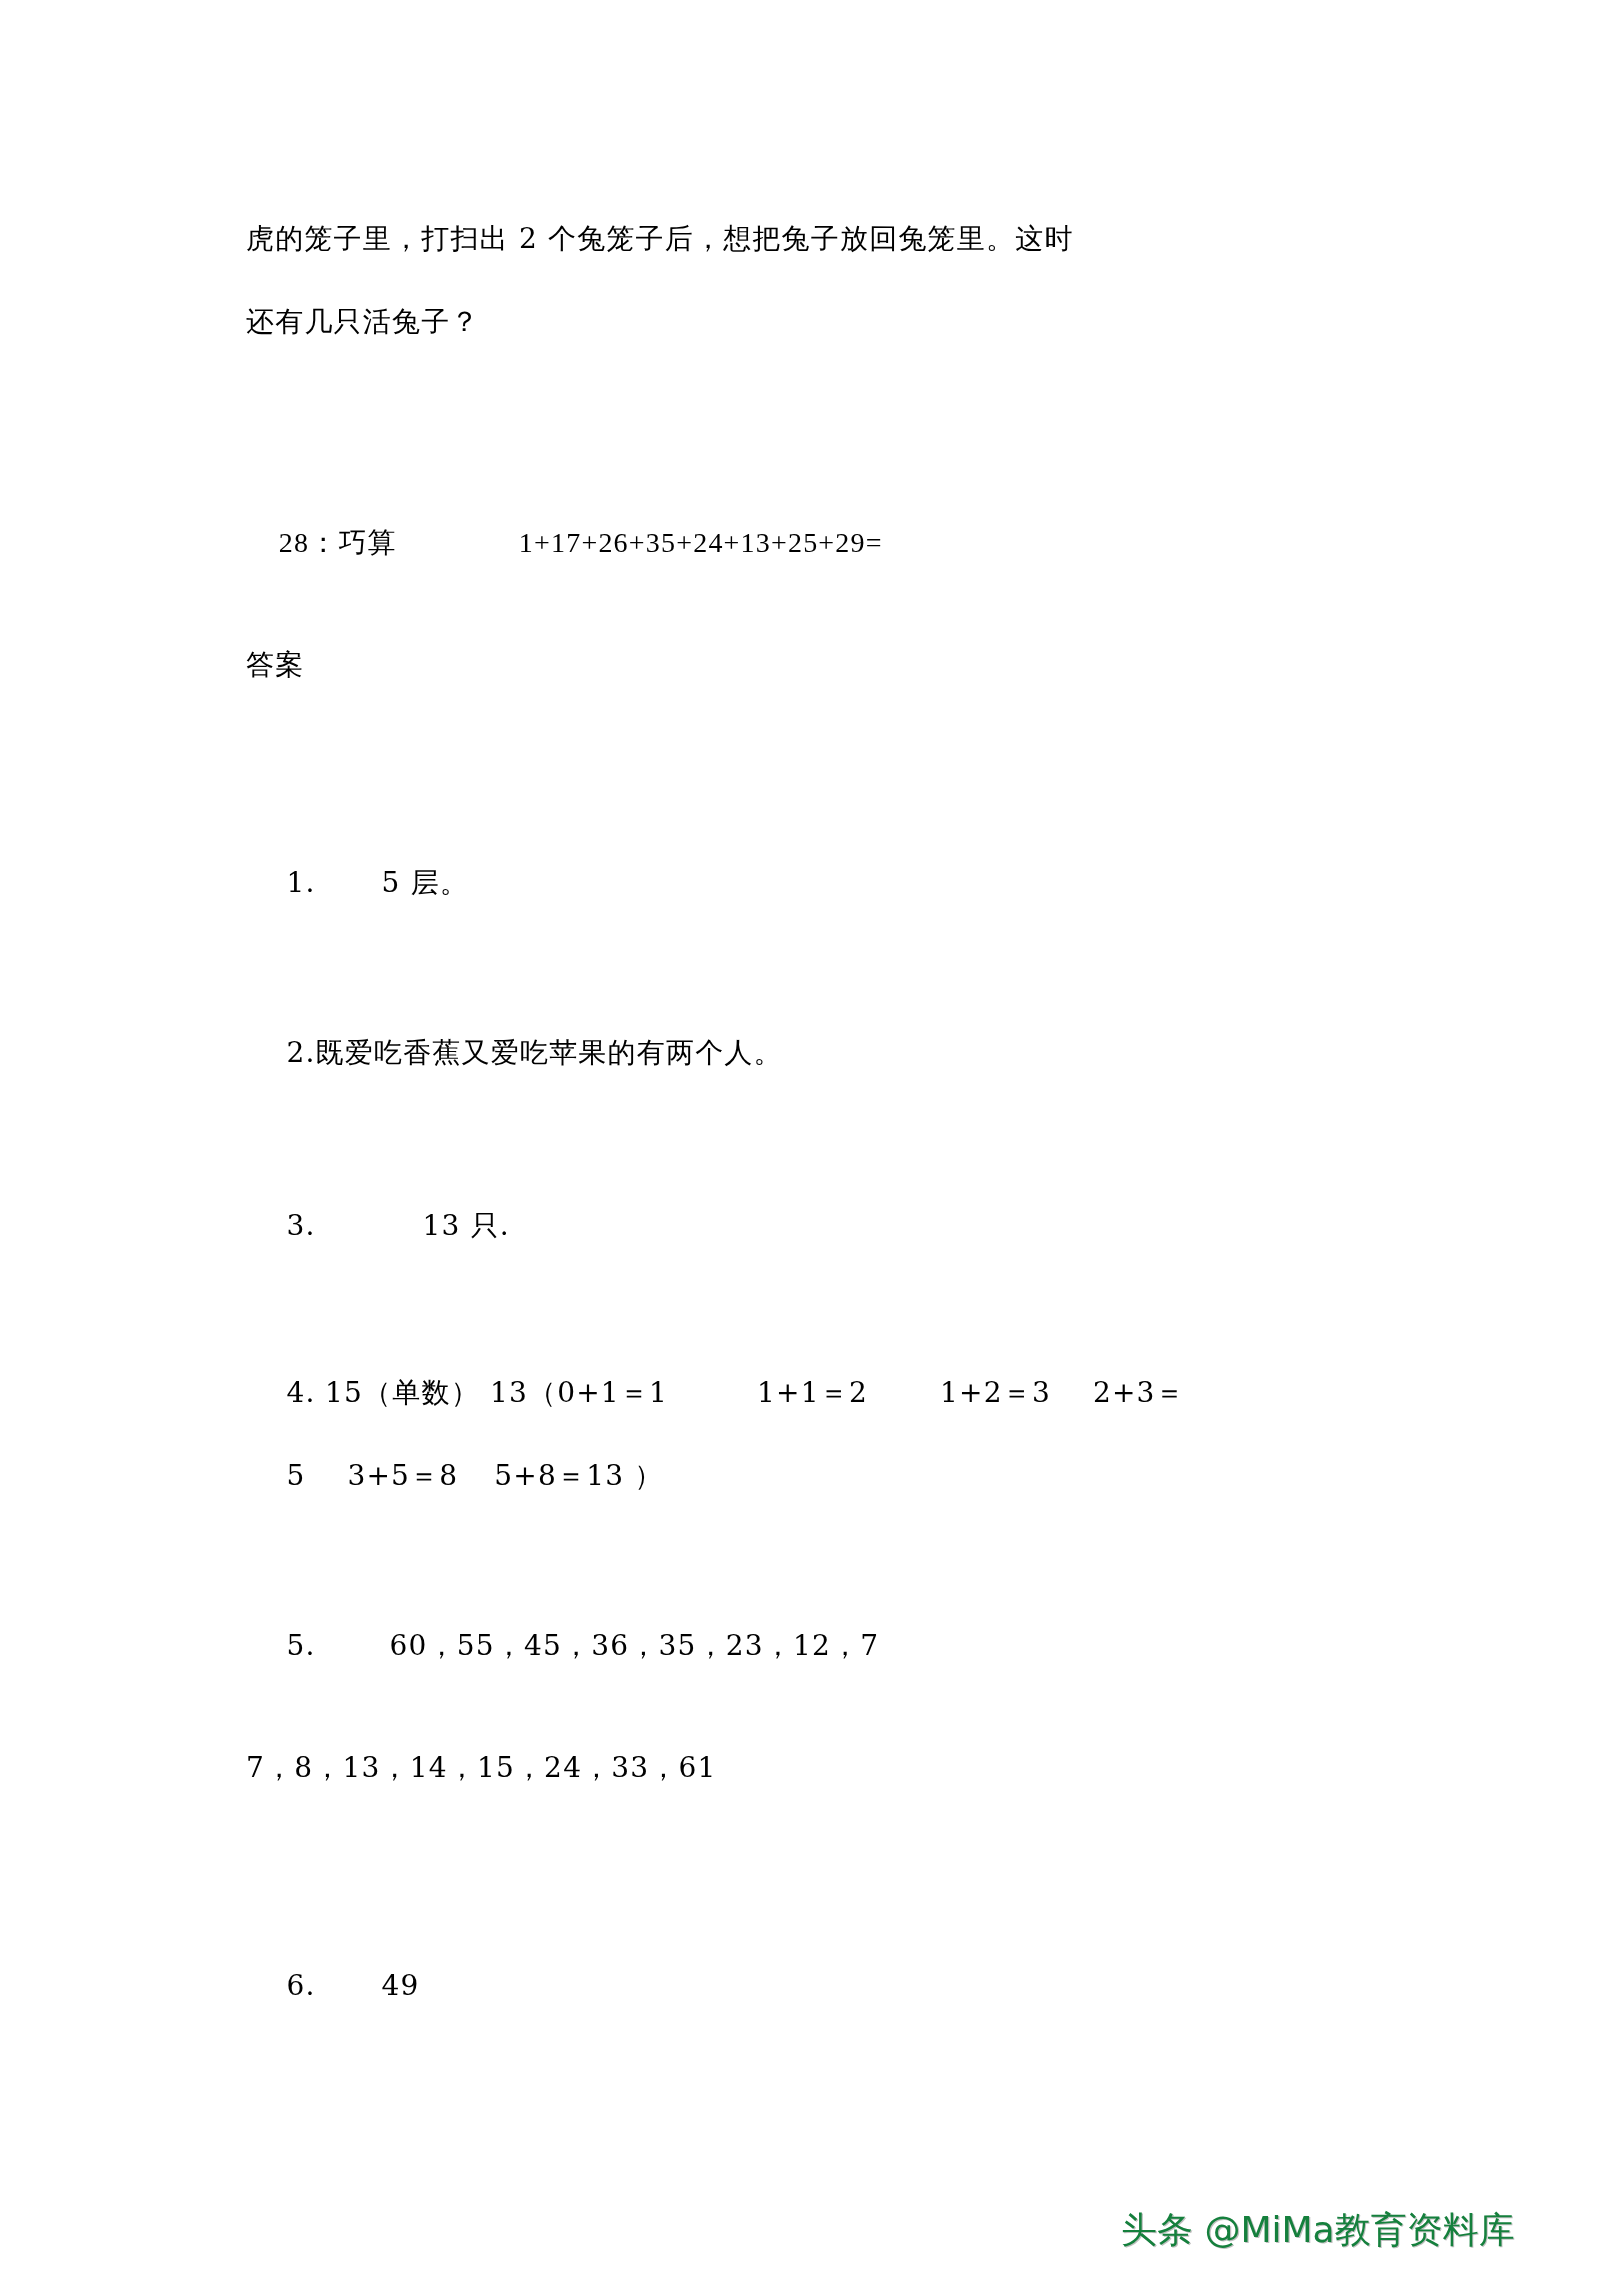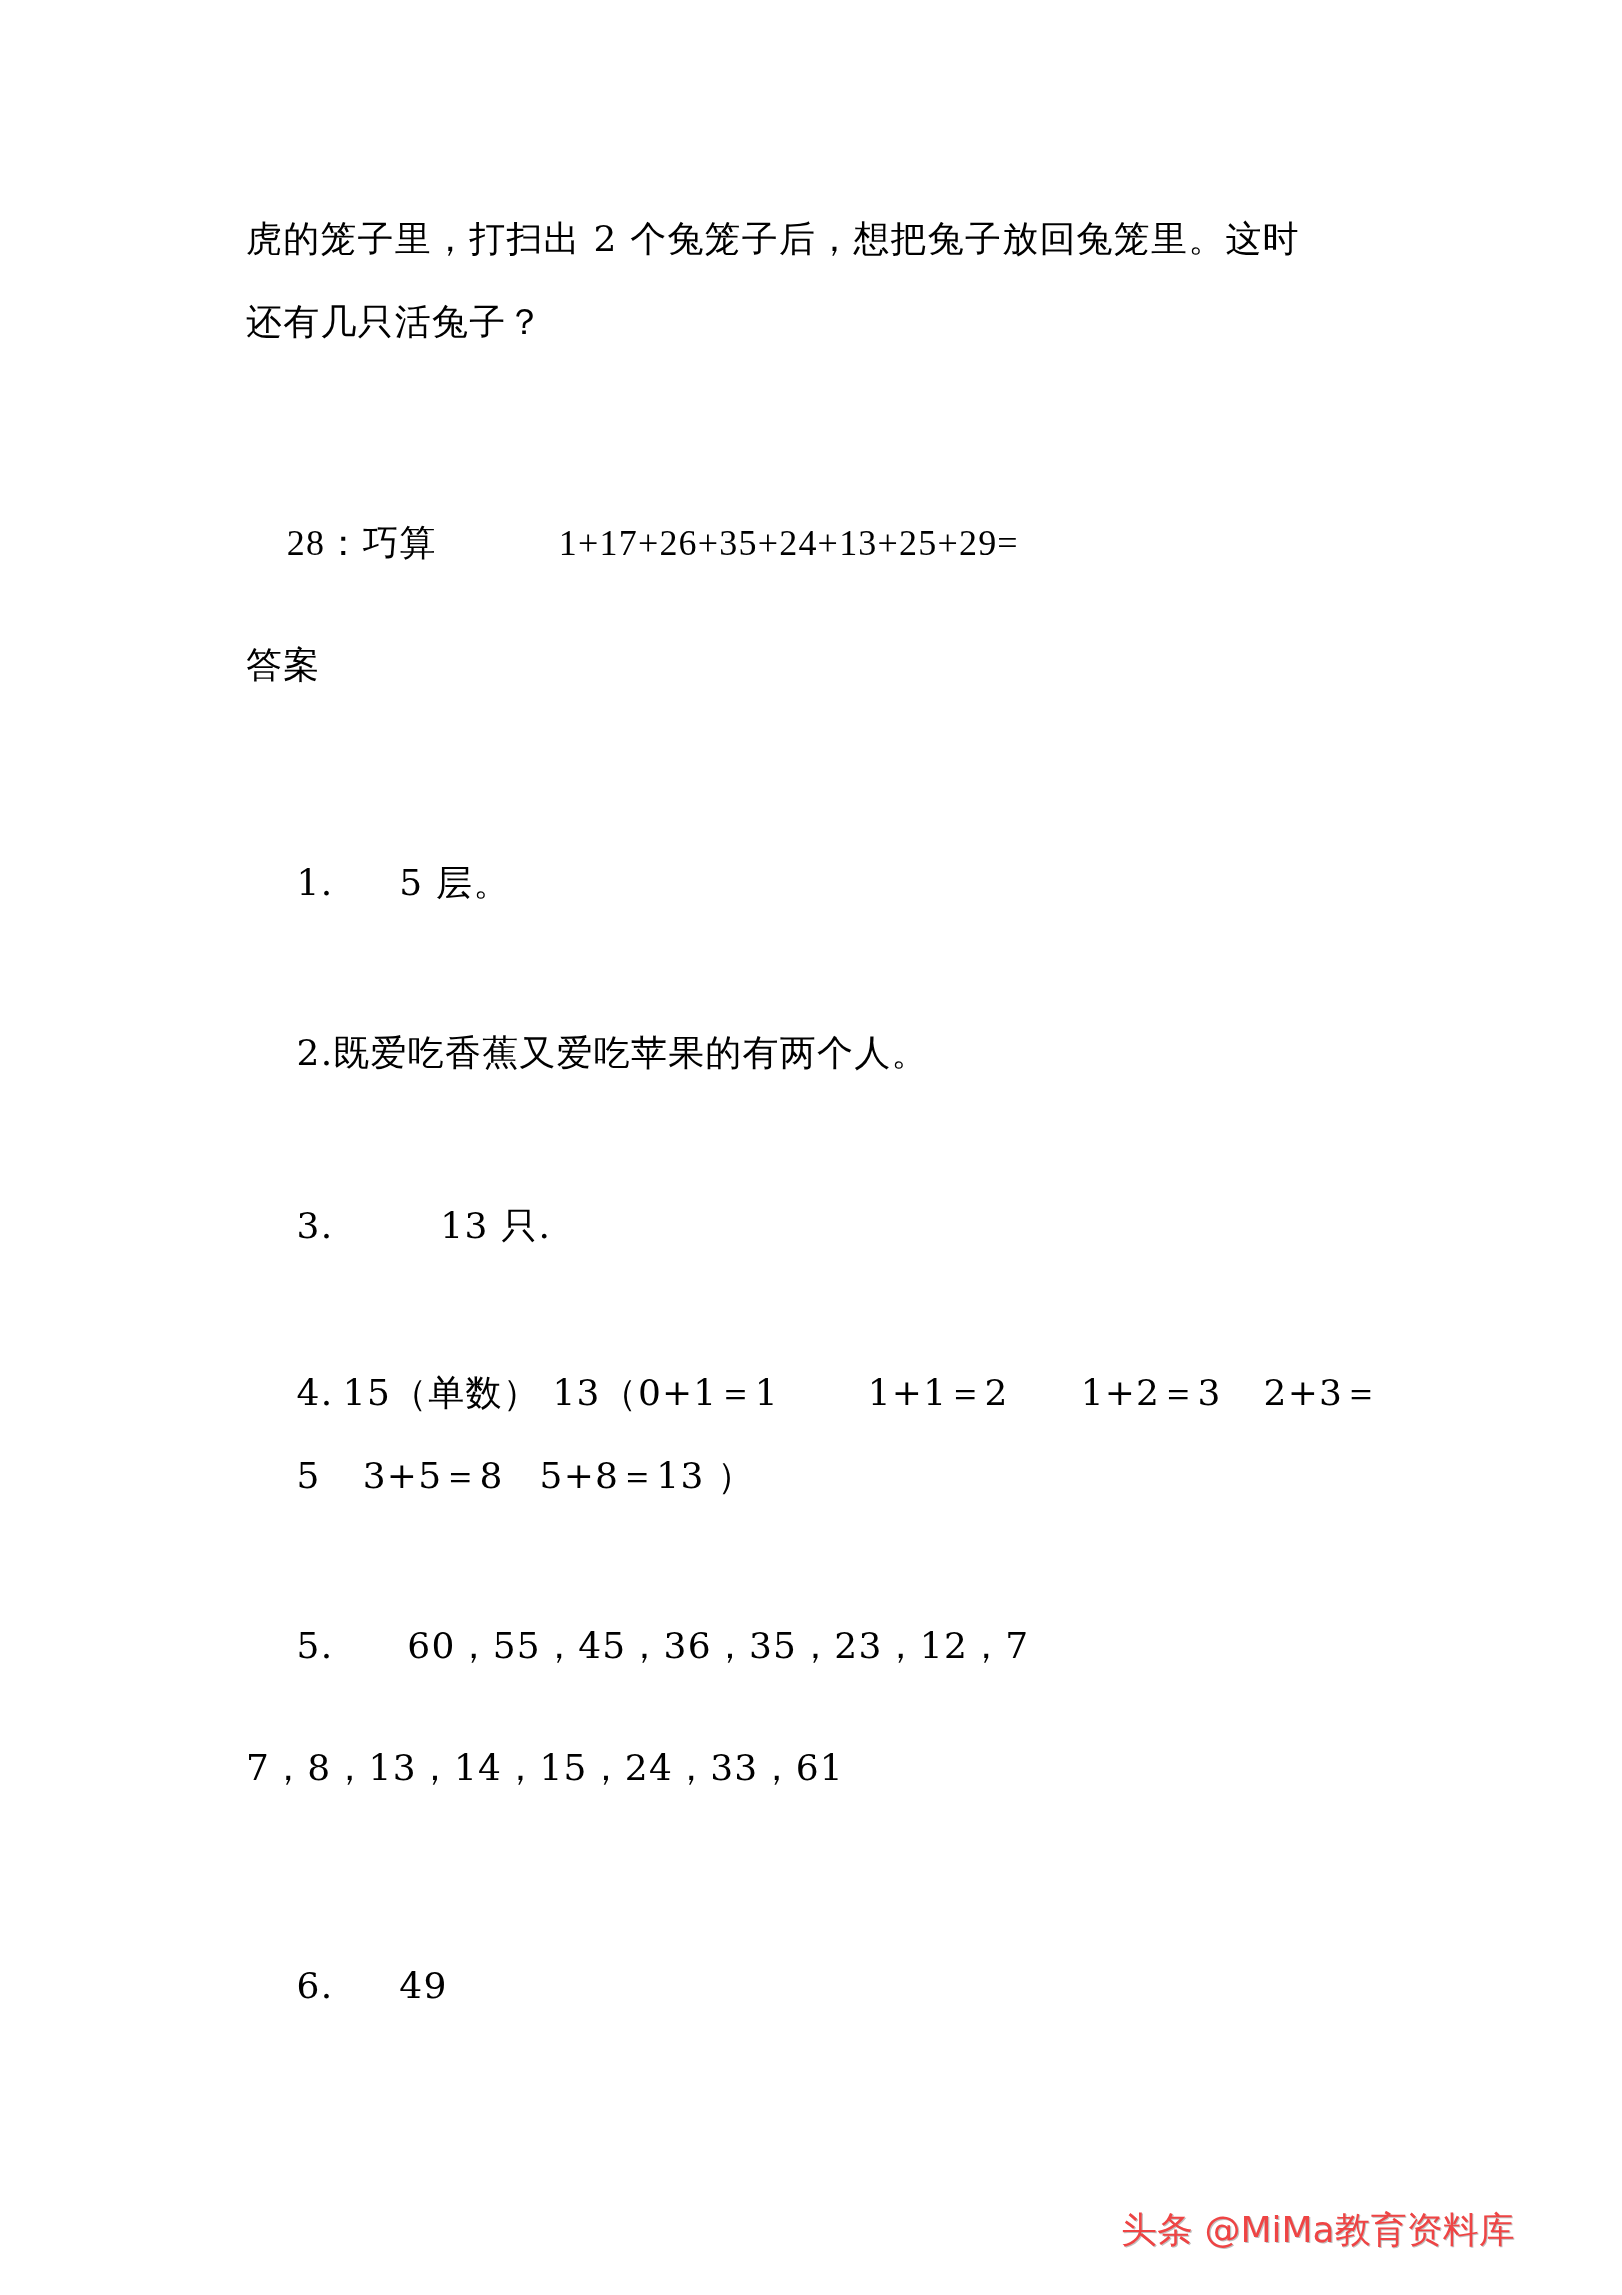--- a/index.html
+++ b/index.html
@@ -3,28 +3,28 @@
   <meta charset="utf-8">
   <style>
     html, body { margin: 0; padding: 0; background: #ffffff; }
     body {
       width: 1623px; height: 2295px; position: relative; overflow: hidden;
       font-family: "DejaVu Serif", "Liberation Serif", serif;
       color: #000000;
     }
     .line {
       position: absolute; left: 246px;
-      font-size: 36px; line-height: 48px; white-space: pre;
+      font-size: 28px; line-height: 48px; white-space: pre;
       letter-spacing: 1.2px;
     }
     .seg { display: inline-block; }
     .watermark {
       position: absolute; left: 1121px; top: 2206px;
       font-family: "DejaVu Sans", "Liberation Sans", sans-serif;
-      font-size: 36px; line-height: 48px; color: #ef4444;
+      font-size: 36px; line-height: 48px; color: #15803d;
       text-shadow: 1.2px 1.2px 0 rgba(0,0,0,0.25);
       white-space: pre;
     }
   </style>
 </head>
 <body>
 
 <div>
 
   <div class="line" style="top:215px;">虎的笼子里，打扫出 2 个兔笼子后，想把兔子放回兔笼里。这时</div>

